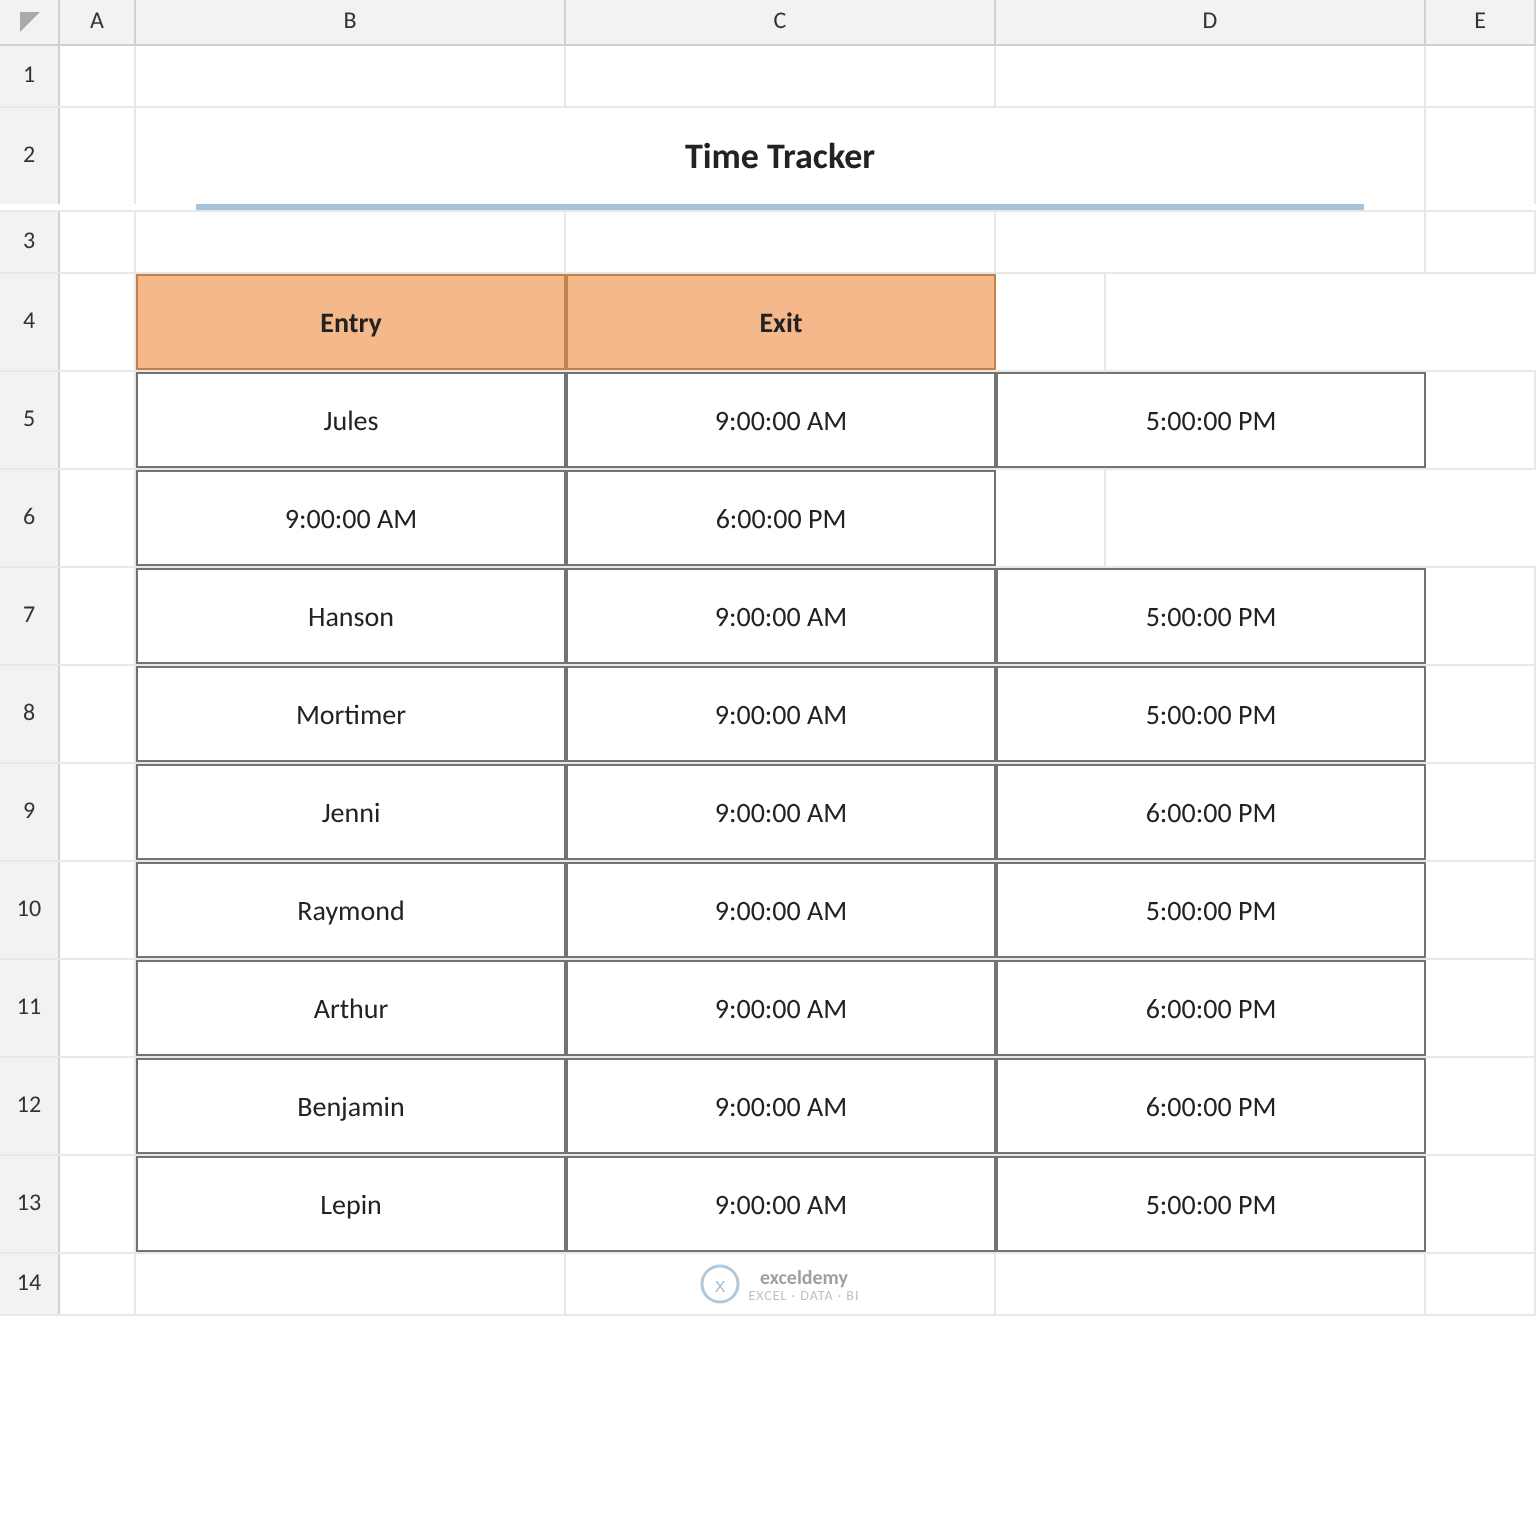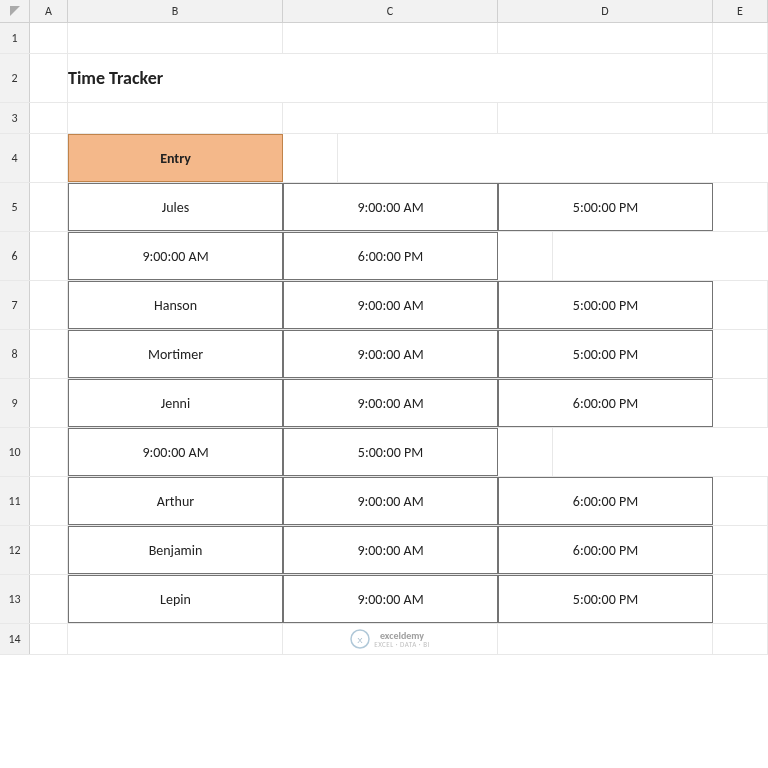--- a/index.html
+++ b/index.html
@@ -205,40 +205,41 @@
       <div class="cell short col-a"></div>
       <div class="cell short col-b"></div>
       <div class="cell short col-c"></div>
       <div class="cell short col-d"></div>
       <div class="cell short col-e"></div>
     </div>
 
     <div class="sheet-row">
       <div class="row-num">2</div>
       <div class="cell col-a"></div>
-      <div style="width:645px; display:flex; flex-direction:row; border-right:1px solid #e8e8e8;justify-content:space-between;">
+      <div style="width:645px; display:flex; flex-direction:column; border-right:1px solid #e8e8e8;justify-content:space-between;">
         <div class="title-cell">Time Tracker</div>
         <div class="title-underline"></div>
       </div>
       <div class="cell col-e"></div>
     </div>
 
     <div class="sheet-row empty">
       <div class="row-num short">3</div>
       <div class="cell short col-a"></div>
       <div class="cell short col-b"></div>
       <div class="cell short col-c"></div>
       <div class="cell short col-d"></div>
       <div class="cell short col-e"></div>
     </div>
 
     <div class="sheet-row">
       <div class="row-num table-row-num">4</div>
       <div class="cell col-a"></div>
       <div class="table-header-cell col-c-cell">Entry</div>
+      <div class="table-header-cell col-d-cell">Exit</div>
       <div class="cell col-e"></div>
     </div>
 
     <div class="sheet-row">
       <div class="row-num table-row-num">5</div>
       <div class="cell col-a"></div>
       <div class="table-data-cell col-b-cell">Jules</div>
       <div class="table-data-cell col-c-cell">9:00:00 AM</div>
       <div class="table-data-cell col-d-cell">5:00:00 PM</div>
       <div class="cell col-e"></div>
@@ -275,20 +276,21 @@
       <div class="cell col-a"></div>
       <div class="table-data-cell col-b-cell">Jenni</div>
       <div class="table-data-cell col-c-cell">9:00:00 AM</div>
       <div class="table-data-cell col-d-cell">6:00:00 PM</div>
       <div class="cell col-e"></div>
     </div>
 
     <div class="sheet-row">
       <div class="row-num table-row-num">10</div>
       <div class="cell col-a"></div>
+      <div class="table-data-cell col-b-cell">Raymond</div>
       <div class="table-data-cell col-c-cell">9:00:00 AM</div>
       <div class="table-data-cell col-d-cell">5:00:00 PM</div>
       <div class="cell col-e"></div>
     </div>
 
     <div class="sheet-row">
       <div class="row-num table-row-num">11</div>
       <div class="cell col-a"></div>
       <div class="table-data-cell col-b-cell">Arthur</div>
       <div class="table-data-cell col-c-cell">9:00:00 AM</div>

